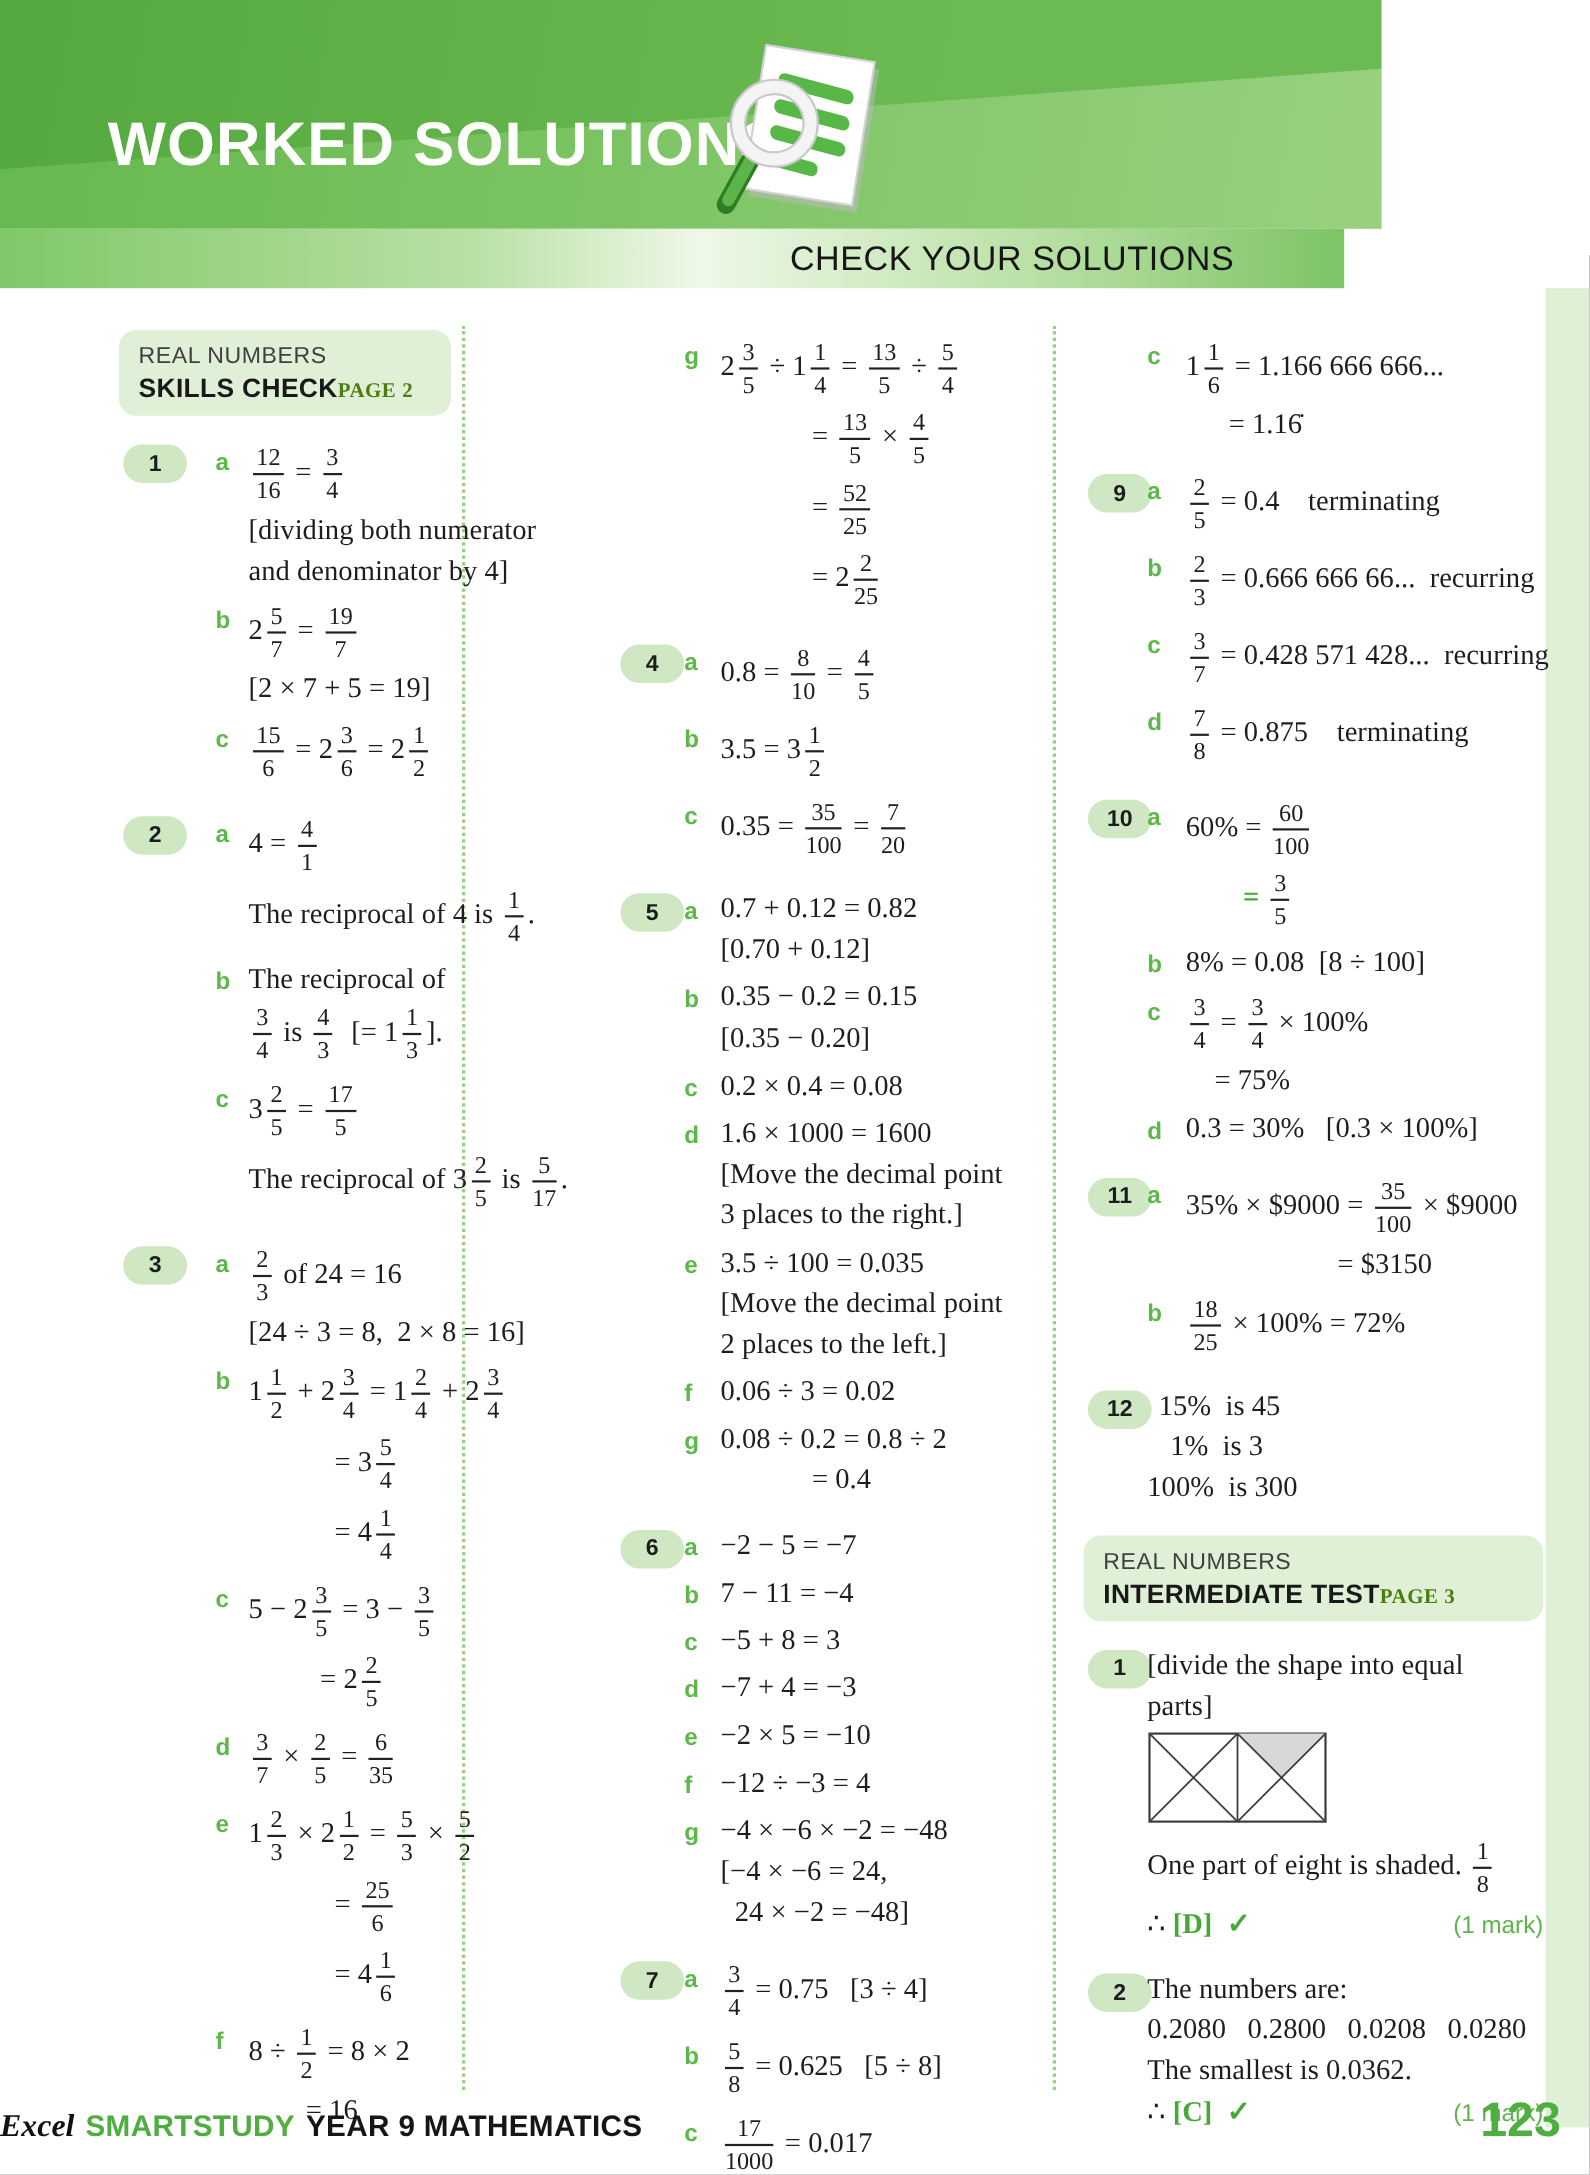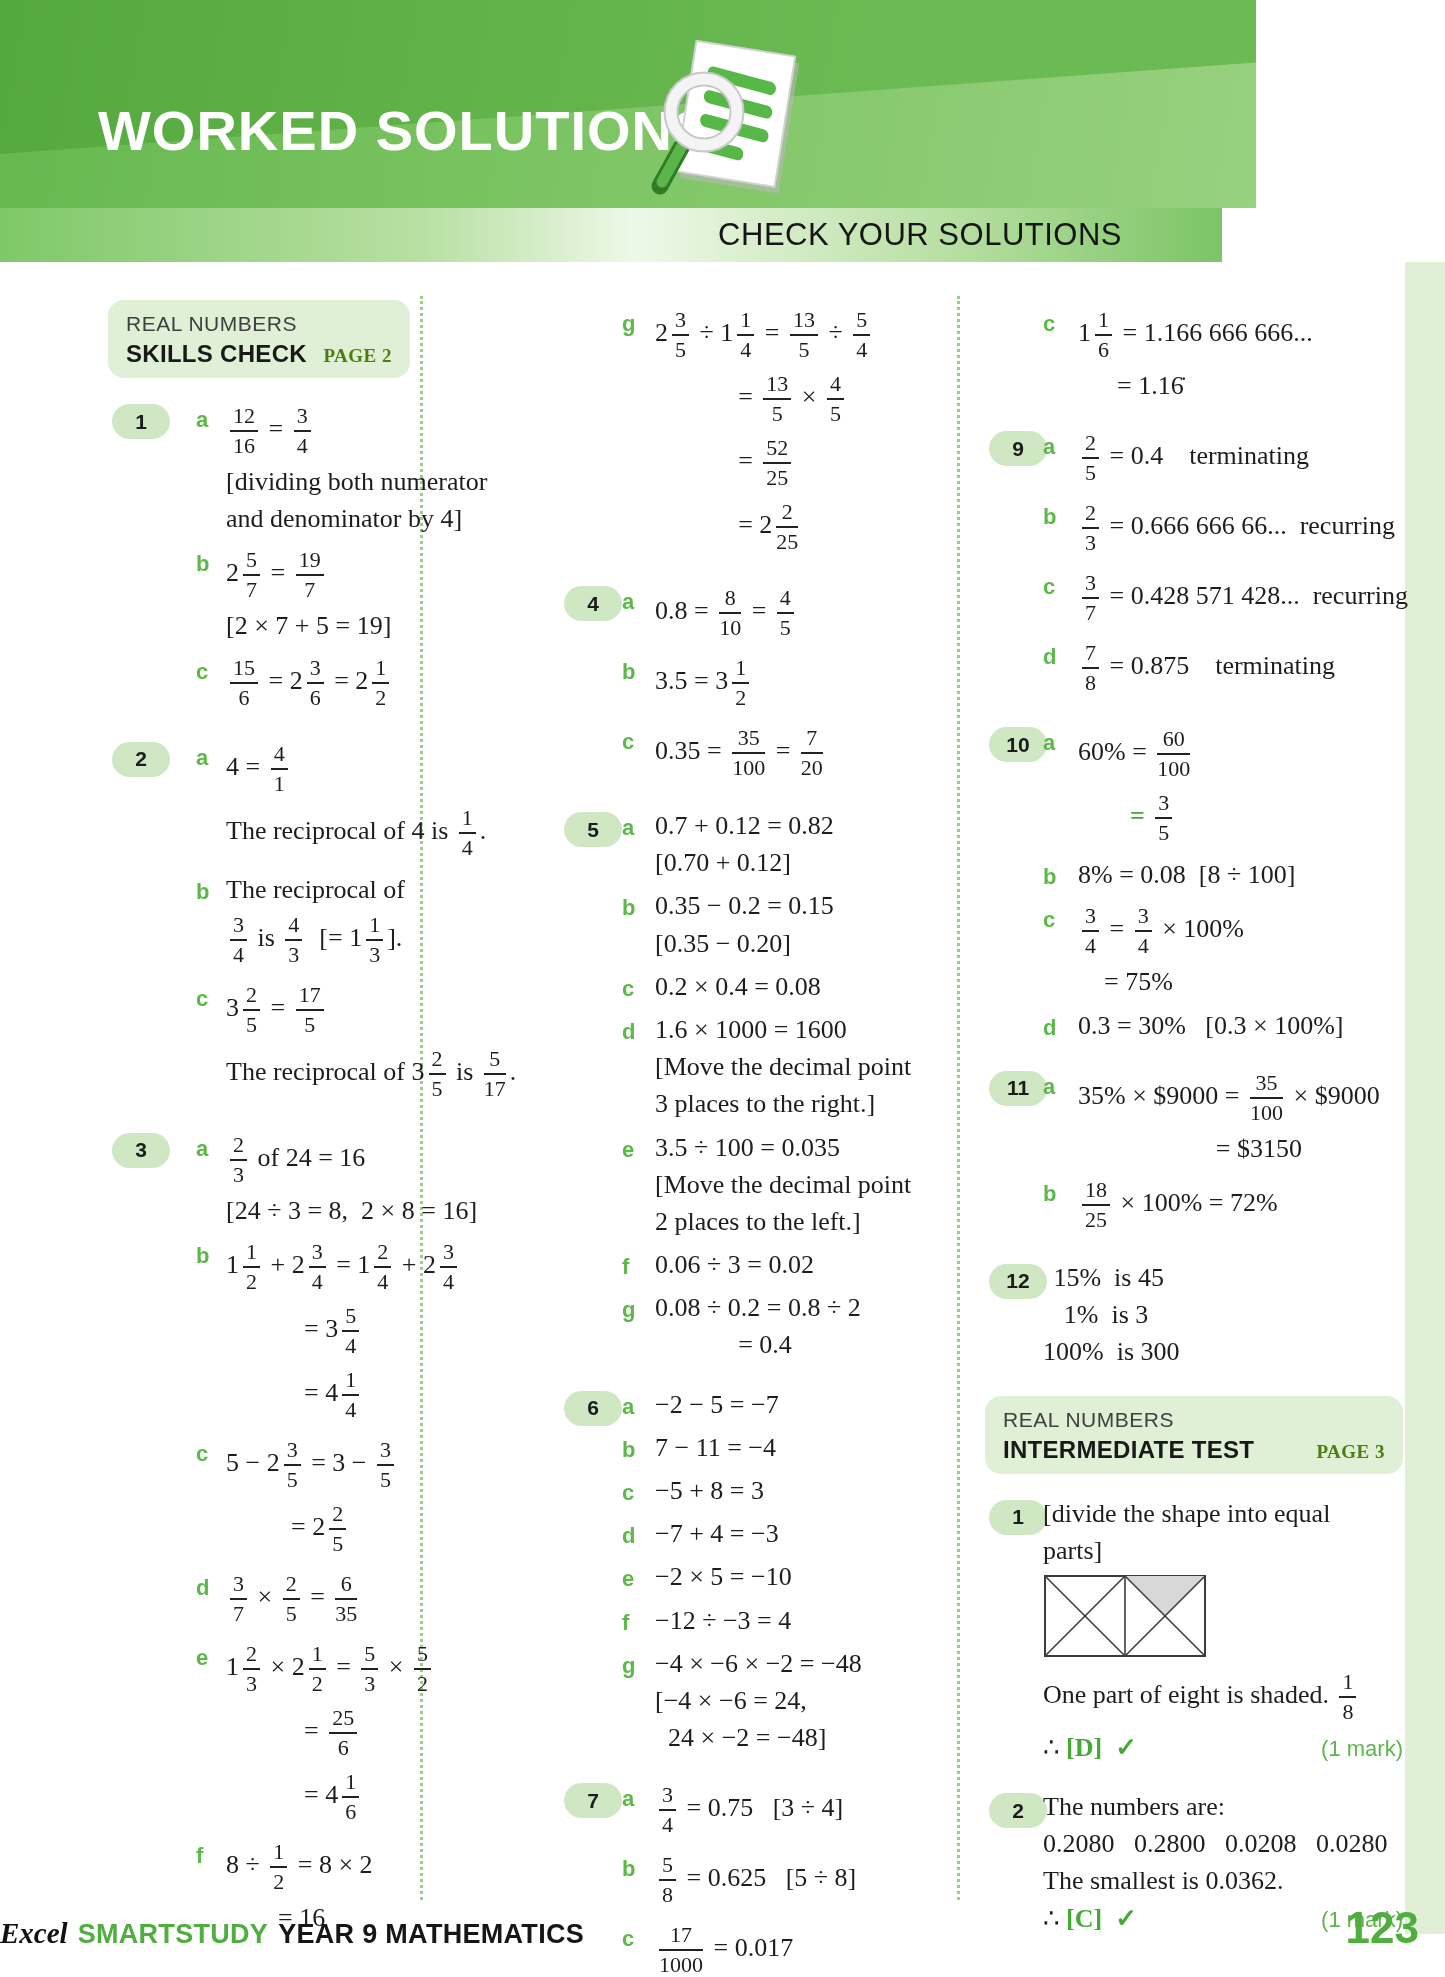--- a/index.html
+++ b/index.html
@@ -28,21 +28,21 @@
   .div1{left:420px;} .div2{left:957px;}
 
   
   .col{position:absolute;top:300px;}
   .c1{left:108px;width:302px;--pw:88px;--lw:30px;}
   .c2{left:560px;width:400px;--pw:62px;--lw:33px;}
   .c3{left:985px;width:418px;--pw:58px;--lw:35px;}
 
   .secbox{background:#dff0d6;border-radius:16px;padding:12px 18px 10px 18px;margin-bottom:24px;}
   .sec-topic{font-family:"Liberation Sans",sans-serif;color:#404040;font-size:21px;letter-spacing:.5px;margin-bottom:4px;}
-  .sec-row{display:flex;justify-content:space-between;align-items:baseline;}
+  .sec-row{display:flex;align-items:baseline;}
   .sec-title{font-family:"Liberation Sans",sans-serif;font-weight:800;font-size:24px;color:#191919;letter-spacing:.3px;}
   .sec-page{font-family:Liberation Serif, serif;font-weight:700;font-size:19px;color:#4d7c0f;letter-spacing:.5px;}
 
   .item{position:relative;padding-left:calc(var(--pw) + var(--lw));margin-bottom:28px;}
   .pill{position:absolute;left:4px;top:2px;min-width:58px;height:35px;background:#cfe8c3;
         border-radius:18px;display:inline-flex;align-items:center;justify-content:center;
         font-family:"Liberation Sans",sans-serif;font-weight:700;font-size:21px;color:#1c1c1c;
         padding:0 12px;box-sizing:border-box;}
   .part{position:relative;margin-bottom:12px;}
   .part.flush{margin-left:calc(-1 * var(--lw));}

